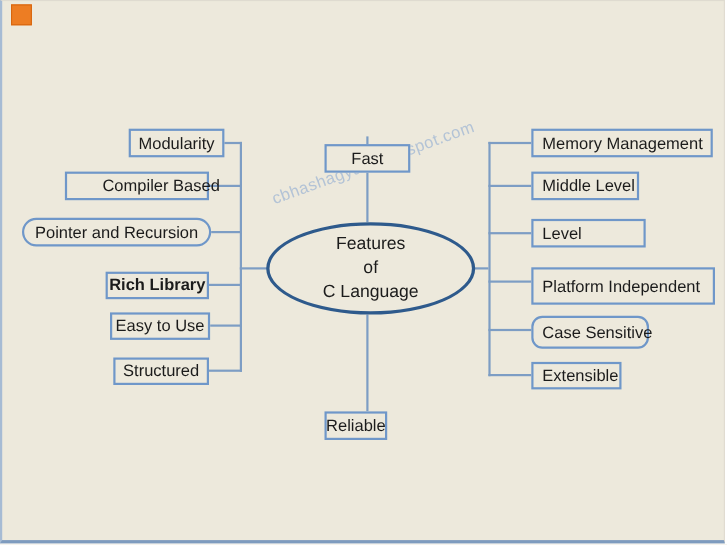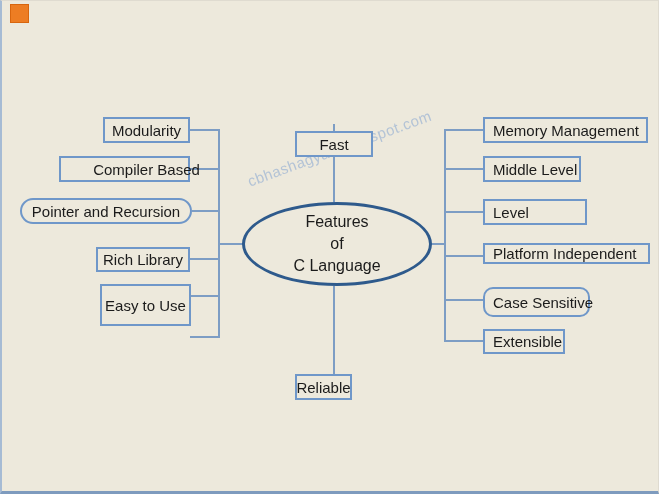--- a/index.html
+++ b/index.html
@@ -81,30 +81,31 @@
   <div class="line" style="left:442px;top:128px;width:39px;height:2px;"></div>
   <div class="line" style="left:442px;top:167px;width:39px;height:2px;"></div>
   <div class="line" style="left:442px;top:210px;width:39px;height:2px;"></div>
   <div class="line" style="left:442px;top:254px;width:39px;height:2px;"></div>
   <div class="line" style="left:442px;top:298px;width:39px;height:2px;"></div>
   <div class="line" style="left:442px;top:339px;width:39px;height:2px;"></div>
 
   <div class="node" style="left:293px;top:95px;width:78px;height:26px;margin-top:35px;">Fast</div>
   <div class="node" style="left:293px;top:373px;width:57px;height:26px;">Reliable</div>
 
-  <div class="node" style="left:101px;top:116px;width:87px;height:26px;">Modularity</div>
+  <div class="node" style="left:115px;top:116px;width:87px;height:26px;">Modularity</div>
   <div class="node" style="left:57px;top:155px;width:131px;height:26px;padding-left:44px;">Compiler Based</div>
   <div class="node" style="left:18px;top:197px;width:172px;height:26px;border-radius:13px;">Pointer and Recursion</div>
-  <div class="node" style="left:94px;top:246px;width:94px;height:25px;">Rich Library</div>
-  <div class="node" style="left:98px;top:283px;width:91px;height:42px;">Easy to Use</div>
+  <div class="node" style="left:94px;top:246px;width:94px;height:25px;font-weight:bold;">Rich Library</div>
+  <div class="node" style="left:98px;top:283px;width:91px;height:25px;">Easy to Use</div>
+  <div class="node" style="left:101px;top:324px;width:87px;height:25px;">Structured</div>
 
   <div class="node left-align" style="left:481px;top:116px;width:165px;height:26px;">Memory Management</div>
   <div class="node left-align" style="left:481px;top:155px;width:98px;height:26px;">Middle Level</div>
   <div class="node left-align" style="left:481px;top:198px;width:104px;height:26px;">Level</div>
-  <div class="node left-align" style="left:481px;top:242px;width:167px;height:21px;">Platform Independent</div>
+  <div class="node left-align" style="left:481px;top:242px;width:167px;height:34px;">Platform Independent</div>
   <div class="node left-align" style="left:481px;top:286px;width:107px;height:30px;border-radius:10px;">Case Sensitive</div>
   <div class="node left-align" style="left:481px;top:328px;width:82px;height:25px;">Extensible</div>
 
   <div class="ellipse">
     <div>Features</div>
     <div>of</div>
     <div>C Language</div>
   </div>
 
 </div>

